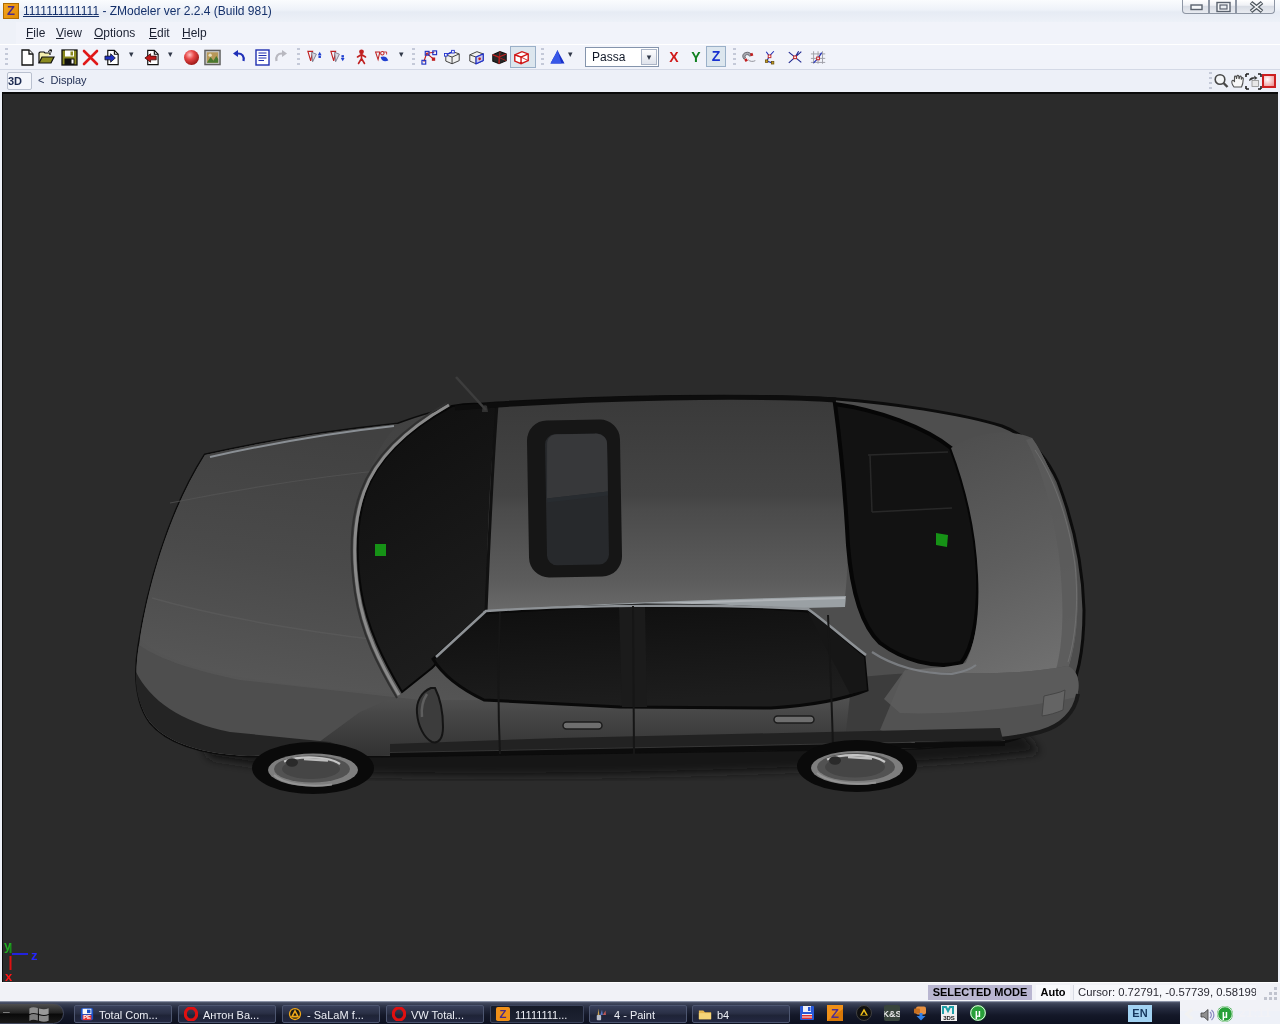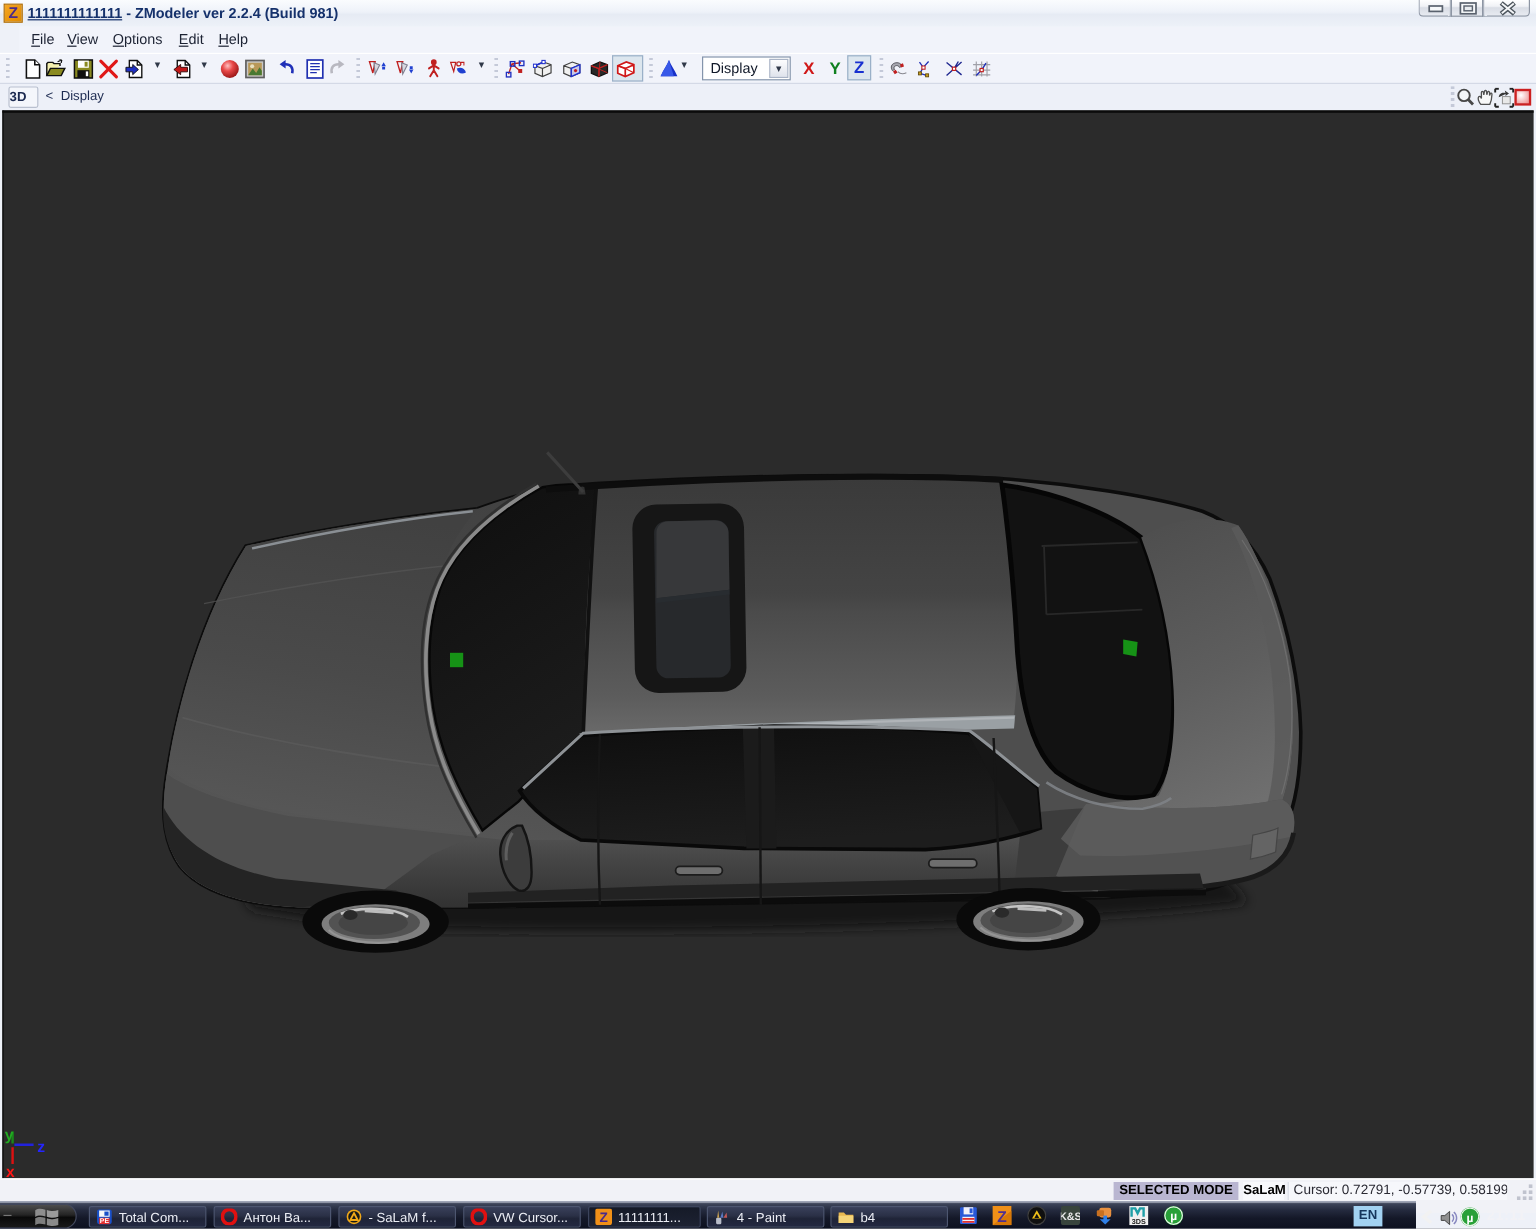--- a/index.html
+++ b/index.html
@@ -3,21 +3,21 @@
 <meta charset="utf-8">
 <style>
 * { margin:0; padding:0; box-sizing:border-box; }
 html,body { width:1280px; height:1024px; overflow:hidden; }
 body { font-family:"Liberation Sans", sans-serif; background:#eef1f8; position:relative; }
 #titlebar { position:absolute; left:0; top:0; width:1280px; height:22px;
   background:linear-gradient(#fafcfe 0%, #eef2f9 45%, #e6ebf4 55%, #edf1f8 100%); }
 #zlogo { position:absolute; left:3px; top:3px; width:16px; height:16px;
   background:linear-gradient(135deg,#f5a623,#e08a00); border:1px solid #b06c00;
   color:#4a2a8a; font-weight:bold; font-size:13px; text-align:center; line-height:14px; }
-#title { position:absolute; left:23px; top:4px; font-size:12px; font-weight:bold; color:#15316b; }
+#title { position:absolute; left:23px; top:4px; font-size:12px; font-weight:normal; color:#15316b; }
 #title u { text-decoration:underline; }
 #winbtns { position:absolute; right:5px; top:0; height:14px; display:flex; }
 .wb { width:27px; height:14px; border:1px solid #8e96a4; border-top:none;
   background:linear-gradient(#ffffff,#f0f2f6 40%,#d9dde5 50%,#e8ebf1); position:relative; }
 .wb:first-child { border-bottom-left-radius:4px; }
 .wb:last-child { border-bottom-right-radius:4px; width:39px; }
 #menubar { position:absolute; left:0; top:22px; width:1280px; height:22px; background:#f1f3fa;margin-left:16px; }
 .menu { position:absolute; top:4px; font-size:12px; color:#1c2233; }
 #toolbar { position:absolute; left:0; top:44px; width:1280px; height:26px; background:#f1f3fa;
   border-top:1px solid #ffffff; border-bottom:1px solid #d4d9e6; }
@@ -211,21 +211,21 @@
       <path d="M 2,5.5 L 10,2 L 17,4.5 L 17,12 L 9,15.5 L 2,12.5 Z M 2,5.5 L 9,8 L 9,15.5 M 9,8 L 17,4.5" fill="#fff" stroke="#d01818" stroke-width="1.6"></path>
       <path d="M 2,5.5 L 9,8 L 17,12" stroke="#d01818" stroke-width="1" fill="none"></path>
     </svg>
   <div class="grip" style="left:541px"></div>
   <svg class="ti" style="left:549px" viewBox="0 0 17 17">
       <path d="M 8.5,1 C 10,5 13,9 15.5,14.5 L 1.5,14.5 C 4,9 7,5 8.5,1 Z" fill="#1830c8"></path>
       <path d="M 8.5,1 C 9.5,5 11,9 12.5,14.5 L 1.5,14.5 C 4,9 7,5 8.5,1 Z" fill="#3858e8"></path>
     </svg>
   <div class="caret" style="left:568px">▾</div>
   <div id="screenbox">
-      <span>Display</span>
+      <span>Passa</span>
       <div id="screenarrow">▾</div>
     </div>
   <div class="axbtn" style="left:665px;color:#d01818">X</div>
   <div class="axbtn" style="left:687px;color:#108020">Y</div>
   <div class="axbtn sel" style="left:706px;color:#1830d0">Z</div>
   <div class="grip" style="left:733px"></div>
   <svg class="ti" style="left:741px" viewBox="0 0 19 17">
       <path d="M 3,10 C 1,7 2,4 5,3 C 8,2 11,3 12,6 L 9.5,7 C 9,5.5 7.5,5 6,5.5 C 4.5,6 4,7.5 5,9 Z" fill="#a8a8b0" stroke="#484850" stroke-width="0.8"></path>
       <path d="M 10,4.2 L 12.8,3.2 L 13.8,6.2 L 11,7.2 Z" fill="#c02020"></path>
       <path d="M 3.5,10.8 L 6,9.2 L 7.8,11.8 L 5.2,13.5 Z" fill="#c02020"></path>
@@ -456,21 +456,21 @@
   <path d="M 12,954 L 28,954" stroke="#2222dd" stroke-width="2"></path>
   <path d="M 10.5,956 L 10.5,970" stroke="#dd1111" stroke-width="2"></path>
   <text x="4" y="950" fill="#22aa22">y</text>
   <text x="31" y="960" fill="#2525ff">z</text>
   <text x="5" y="981" fill="#ff1515">x</text>
 </g>
 </svg>
 </div>
 <div id="statusbar">
   <div id="selmode">SELECTED MODE</div>
-  <div id="auto">SaLaM</div>
+  <div id="auto">Auto</div>
   <div id="cursor">Cursor: 0.72791, -0.57739, 0.58199</div>
   <svg style="position:absolute;right:2px;top:3px" width="14" height="14" viewBox="0 0 14 14">
       <g fill="#c0c3ce">
         <rect x="10" y="1" width="3" height="3"></rect>
         <rect x="10" y="6" width="3" height="3"></rect>
         <rect x="10" y="11" width="3" height="3"></rect>
         <rect x="5" y="6" width="3" height="3"></rect>
         <rect x="5" y="11" width="3" height="3"></rect>
         <rect x="0" y="11" width="3" height="3"></rect>
       </g>
@@ -506,21 +506,21 @@
         <circle cx="8" cy="8" r="7" fill="#f0a818"></circle>
         <circle cx="8" cy="8" r="5.5" fill="#181818"></circle>
         <path d="M 8,4.5 L 11.5,11 L 4.5,11 Z" fill="none" stroke="#f0a818" stroke-width="1.8"></path>
       </svg>
       <span class="tx">- SaLaM f...</span>
     </div>
   <div class="tbtn" style="left:386px;width:98px">
       <svg class="ic" viewBox="0 0 16 16">
         <ellipse cx="8" cy="8" rx="6.5" ry="7" fill="none" stroke="#e01010" stroke-width="3.5"></ellipse>
       </svg>
-      <span class="tx">VW Cursor...</span>
+      <span class="tx">VW Total...</span>
     </div>
   <div class="tbtn" style="left:490px;width:94px;background:linear-gradient(#151a28,#1d2232);border-color:#3c445c">
       <svg class="ic" viewBox="0 0 16 16">
         <rect width="16" height="16" rx="2" fill="#f09018"></rect>
         <text x="8" y="13" font-size="13" font-weight="bold" fill="#4a2a8a" text-anchor="middle">Z</text>
       </svg>
       <span class="tx">11111111...</span>
     </div>
   <div class="tbtn" style="left:589px;width:98px">
       <svg class="ic" viewBox="0 0 16 16">

